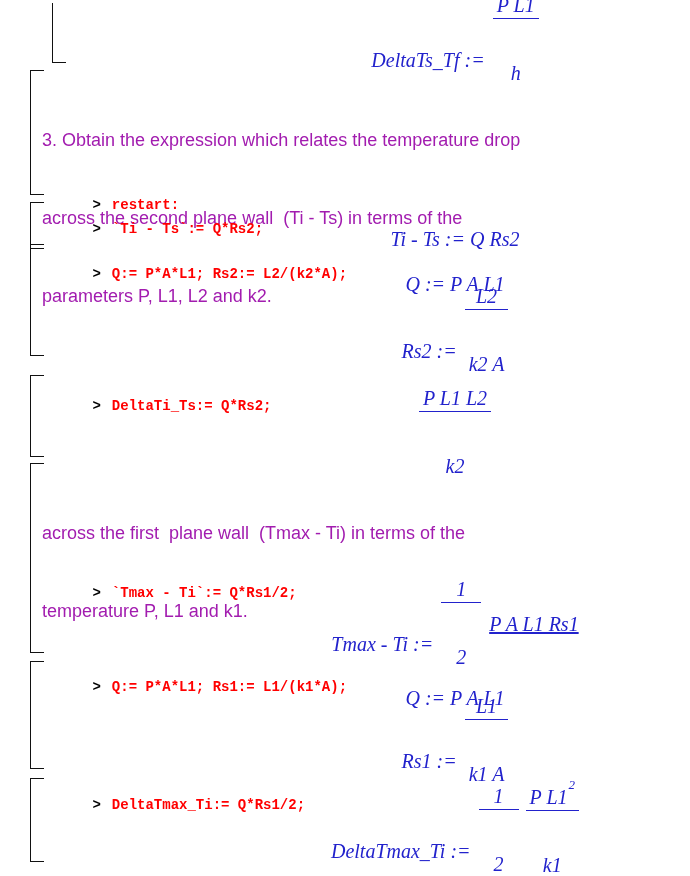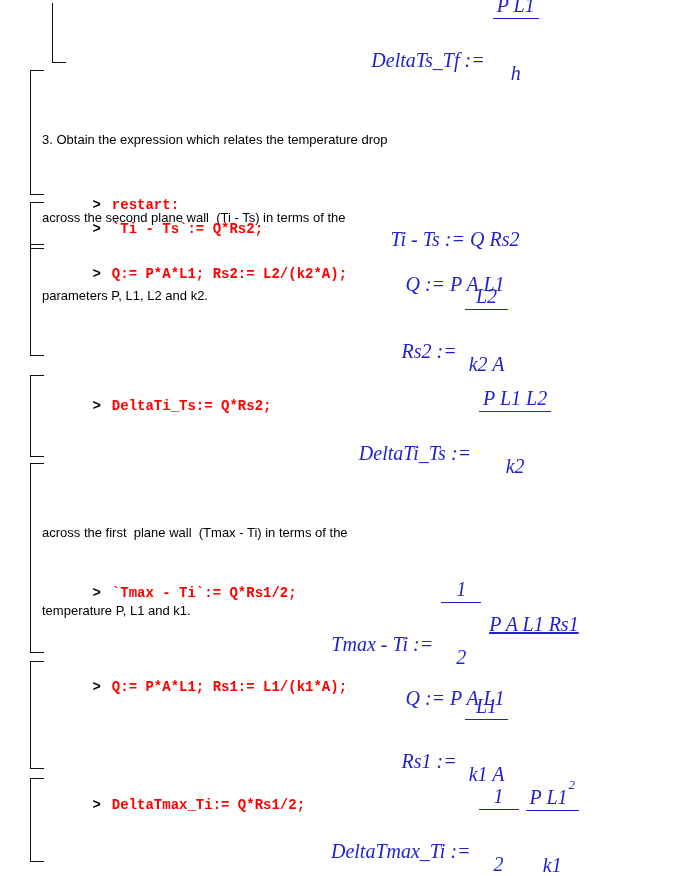--- a/index.html
+++ b/index.html
@@ -25,22 +25,22 @@
     position: absolute; left: 30px; top: 0; bottom: 0; width: 13px;
     border-left: 1.5px solid #111;
     border-top: 1.5px solid #111;
     border-bottom: 1.5px solid #111;
   }
   #g1 .bracket { left: 52px; border-top: none; }
 
   .textblock {
     position: absolute; left: 42px; top: 5px;
     font-family: "Liberation Sans", sans-serif;
-    font-size: 13px; line-height: 26px;
-    color: #000000; white-space: pre;
+    font-size: 18px; line-height: 26px;
+    color: #a21caf; white-space: pre;
   }
 
   .input-line {
     position: absolute; left: 42px;
     font-family: "Liberation Mono", monospace;
     font-weight: bold; font-size: 14px;
     white-space: pre; line-height: 17px;
   }
   .prompt { color: #000; margin-right: 11px; }
   .code   { color: #ff0000; }
@@ -134,21 +134,20 @@
       </span>
     </div>
   </div>
 
   <div class="group" id="g5">
     <div class="bracket"></div>
     <div class="input-line">
       <span class="prompt">&gt;</span><span class="code">DeltaTi_Ts:= Q*Rs2;</span>
     </div>
     <div class="math-row">
-      <span class="lhs">DeltaTi_Ts :=</span>
       <span class="frac">
         <span class="num">P L1 L2</span>
         <span class="den">k2</span>
       </span>
     </div>
   </div>
 
   <div class="group" id="g6">
     <div class="bracket"></div>
     <div class="textblock">

